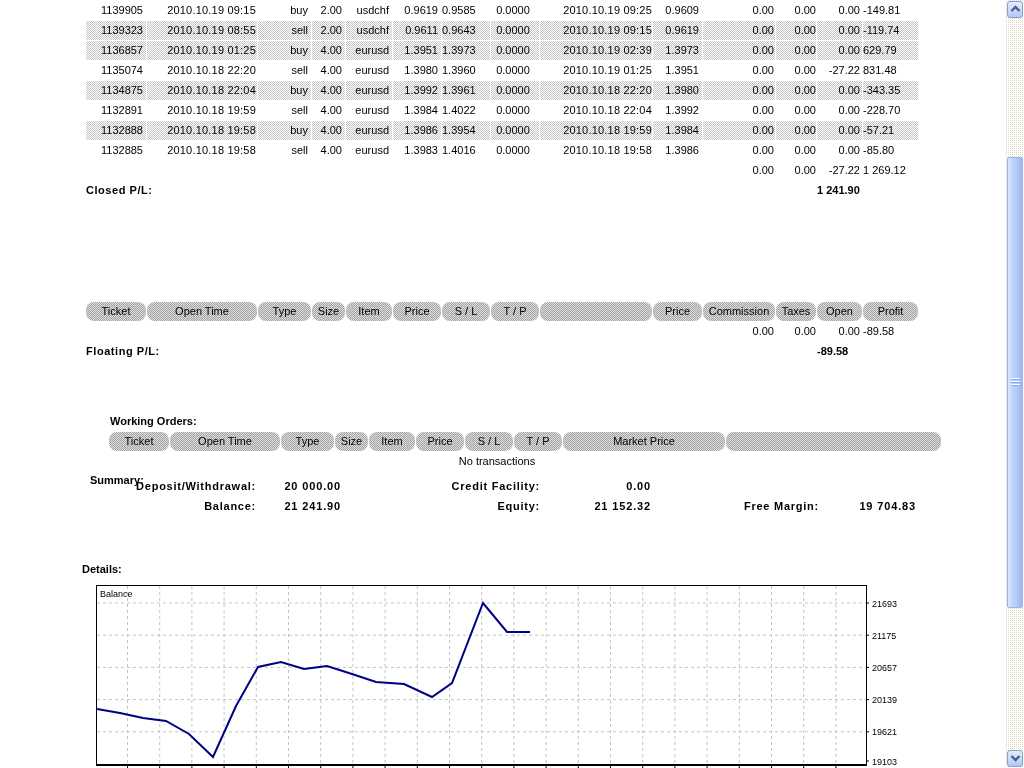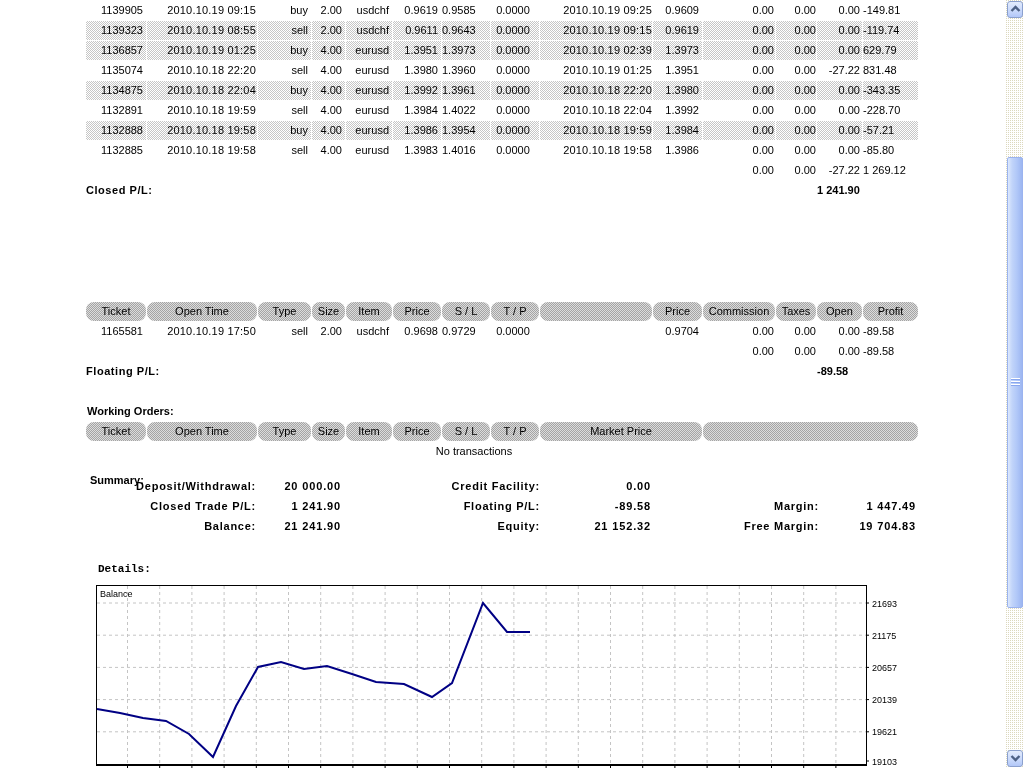--- a/index.html
+++ b/index.html
@@ -223,50 +223,34 @@
           <td class="hd">S / L</td>
           <td class="hd">T / P</td>
           <td class="hd"></td>
           <td class="hd">Price</td>
           <td class="hd">Commission</td>
           <td class="hd">Taxes</td>
           <td class="hd">Open</td>
           <td class="hd">Profit</td>
         </tr>
 <tr>
-          <td class="c1">1165581</td>
-          <td class="c2">2010.10.19 17:50</td>
-          <td class="c3">sell</td>
-          <td class="c4">2.00</td>
-          <td class="c5">usdchf</td>
-          <td class="c6">0.9698</td>
-          <td class="c7">0.9729</td>
-          <td class="c8">0.0000</td>
-          <td></td>
-          <td class="c10">0.9704</td>
+          <td colspan="10"></td>
           <td class="c11">0.00</td>
           <td class="c12">0.00</td>
           <td class="c13">0.00</td>
           <td class="c14">-89.58</td>
         </tr>
 <tr>
-          <td colspan="10"></td>
-          <td class="c11">0.00</td>
-          <td class="c12">0.00</td>
-          <td class="c13">0.00</td>
-          <td class="c14">-89.58</td>
-        </tr>
-<tr>
           <td colspan="12" class="b r" style="letter-spacing:0.55px;overflow:visible;"><span style="margin-right:-5px;">Floating P/L:</span></td>
           <td colspan="2" class="b c14">-89.58</td>
         </tr>
 </tbody>
     </table>
 
-<table class="mt" style="top:401px;" cellspacing="1">
+<table class="mt" style="top:411px;margin-left:23px;" cellspacing="1">
 <colgroup>
 <col style="width:60px">
         <col style="width:110px">
         <col style="width:53px">
 <col style="width:33px">
         <col style="width:46px">
         <col style="width:48px">
 <col style="width:48px">
         <col style="width:48px">
         <col style="width:112px">
@@ -312,38 +296,30 @@
 <tbody>
         <tr>
           <td class="sumlbl">Deposit/Withdrawal:</td>
           <td class="sumval" style="padding-right:1px;">20 000.00</td>
           <td class="sumlbl">Credit Facility:</td>
           <td class="sumval" style="padding-right:1px;">0.00</td>
           <td class="sumlbl"></td>
           <td class="sumval" style="padding-right:1px;"></td>
         </tr>
 <tr>
-          <td class="sumlbl">Closed Trade P/L:</td>
-          <td class="sumval" style="padding-right:1px;">1 241.90</td>
-          <td class="sumlbl">Floating P/L:</td>
-          <td class="sumval" style="padding-right:1px;">-89.58</td>
-          <td class="sumlbl">Margin:</td>
-          <td class="sumval" style="padding-right:1px;">1 447.49</td>
-        </tr>
-<tr>
           <td class="sumlbl">Balance:</td>
           <td class="sumval" style="padding-right:1px;">21 241.90</td>
           <td class="sumlbl">Equity:</td>
           <td class="sumval" style="padding-right:1px;">21 152.32</td>
           <td class="sumlbl">Free Margin:</td>
           <td class="sumval" style="padding-right:1px;">19 704.83</td>
         </tr>
 </tbody>
     </table>
-<div class="b" style="position:absolute;left:98px;top:559px;height:20px;line-height:20px;font-family:Liberation Mono, monospace;">Details:</div>
+<div class="b" style="position:absolute;left:82px;top:559px;height:20px;line-height:20px;">Details:</div>
 
 <svg style="position:absolute;left:96px;top:585px;" width="810" height="183">
 <g stroke-width="1">
         <line x1="31.5" y1="1" x2="31.5" y2="179" stroke="#c4c4c4" stroke-dasharray="3,3"></line>
         <line x1="31.5" y1="180" x2="31.5" y2="183" stroke="#000"></line>
         <line x1="63.7" y1="1" x2="63.7" y2="179" stroke="#c4c4c4" stroke-dasharray="3,3"></line>
         <line x1="63.7" y1="180" x2="63.7" y2="183" stroke="#000"></line>
         <line x1="95.9" y1="1" x2="95.9" y2="179" stroke="#c4c4c4" stroke-dasharray="3,3"></line>
         <line x1="95.9" y1="180" x2="95.9" y2="183" stroke="#000"></line>
         <line x1="128.1" y1="1" x2="128.1" y2="179" stroke="#c4c4c4" stroke-dasharray="3,3"></line>

